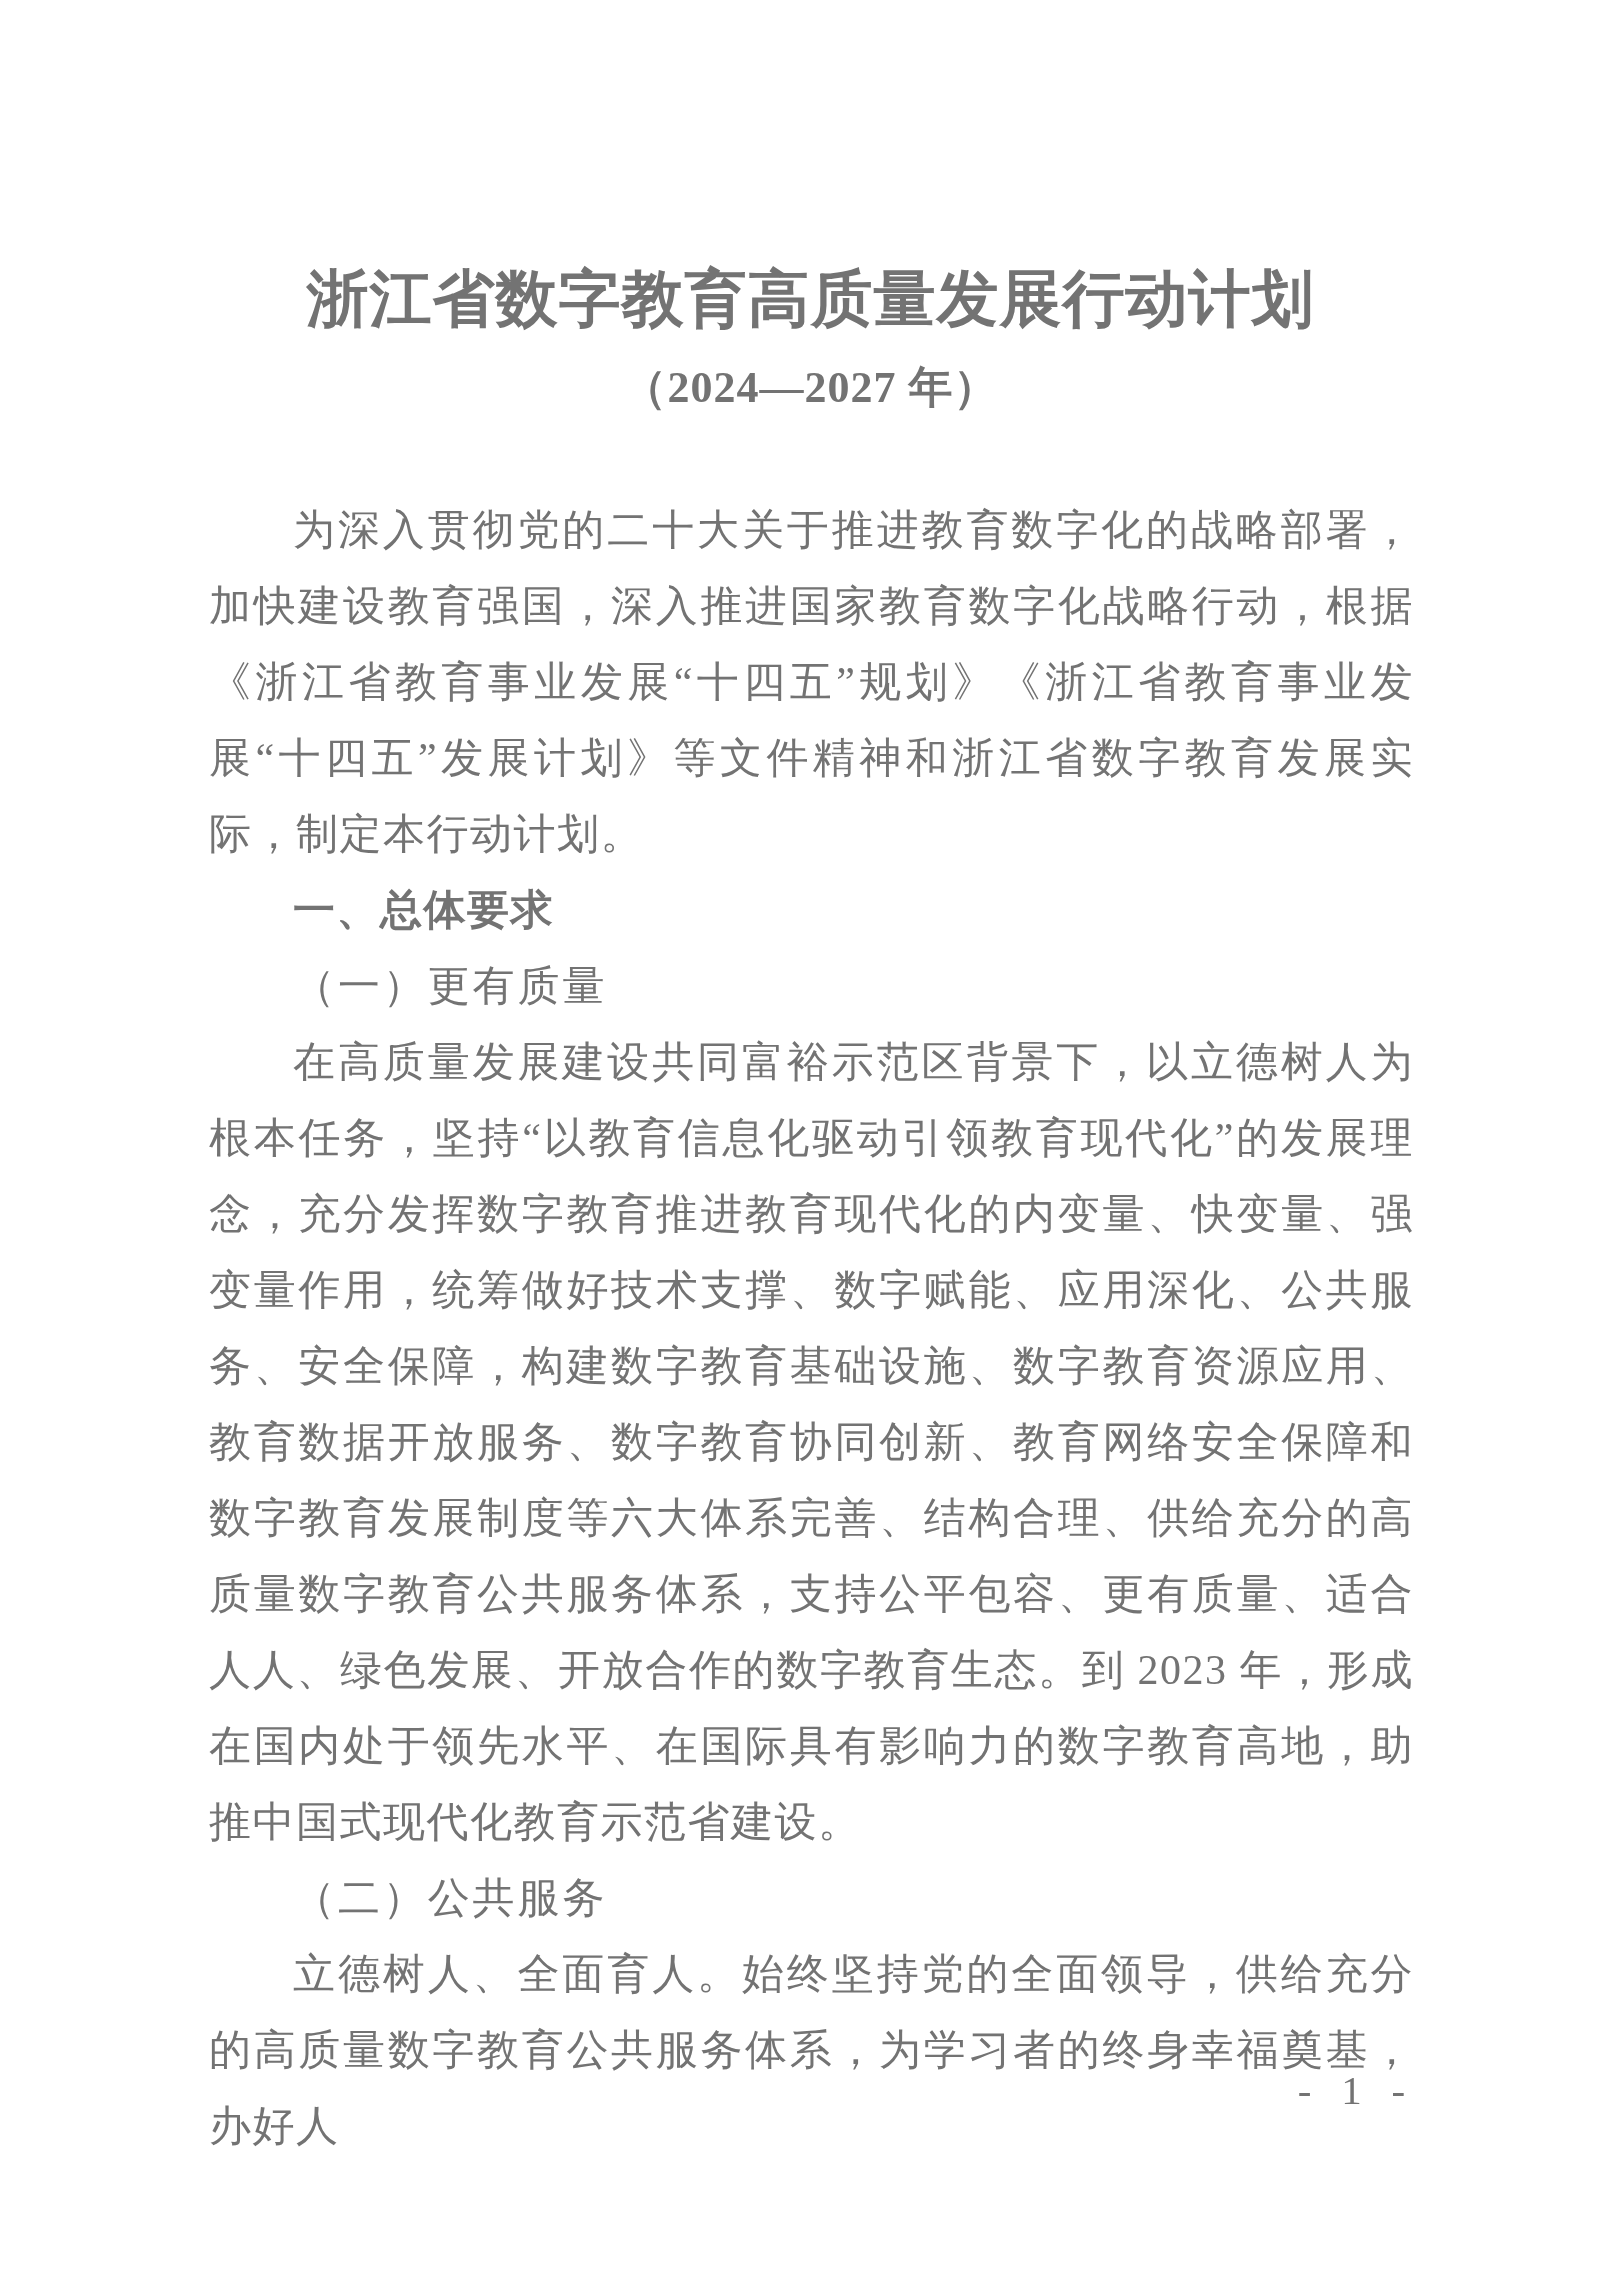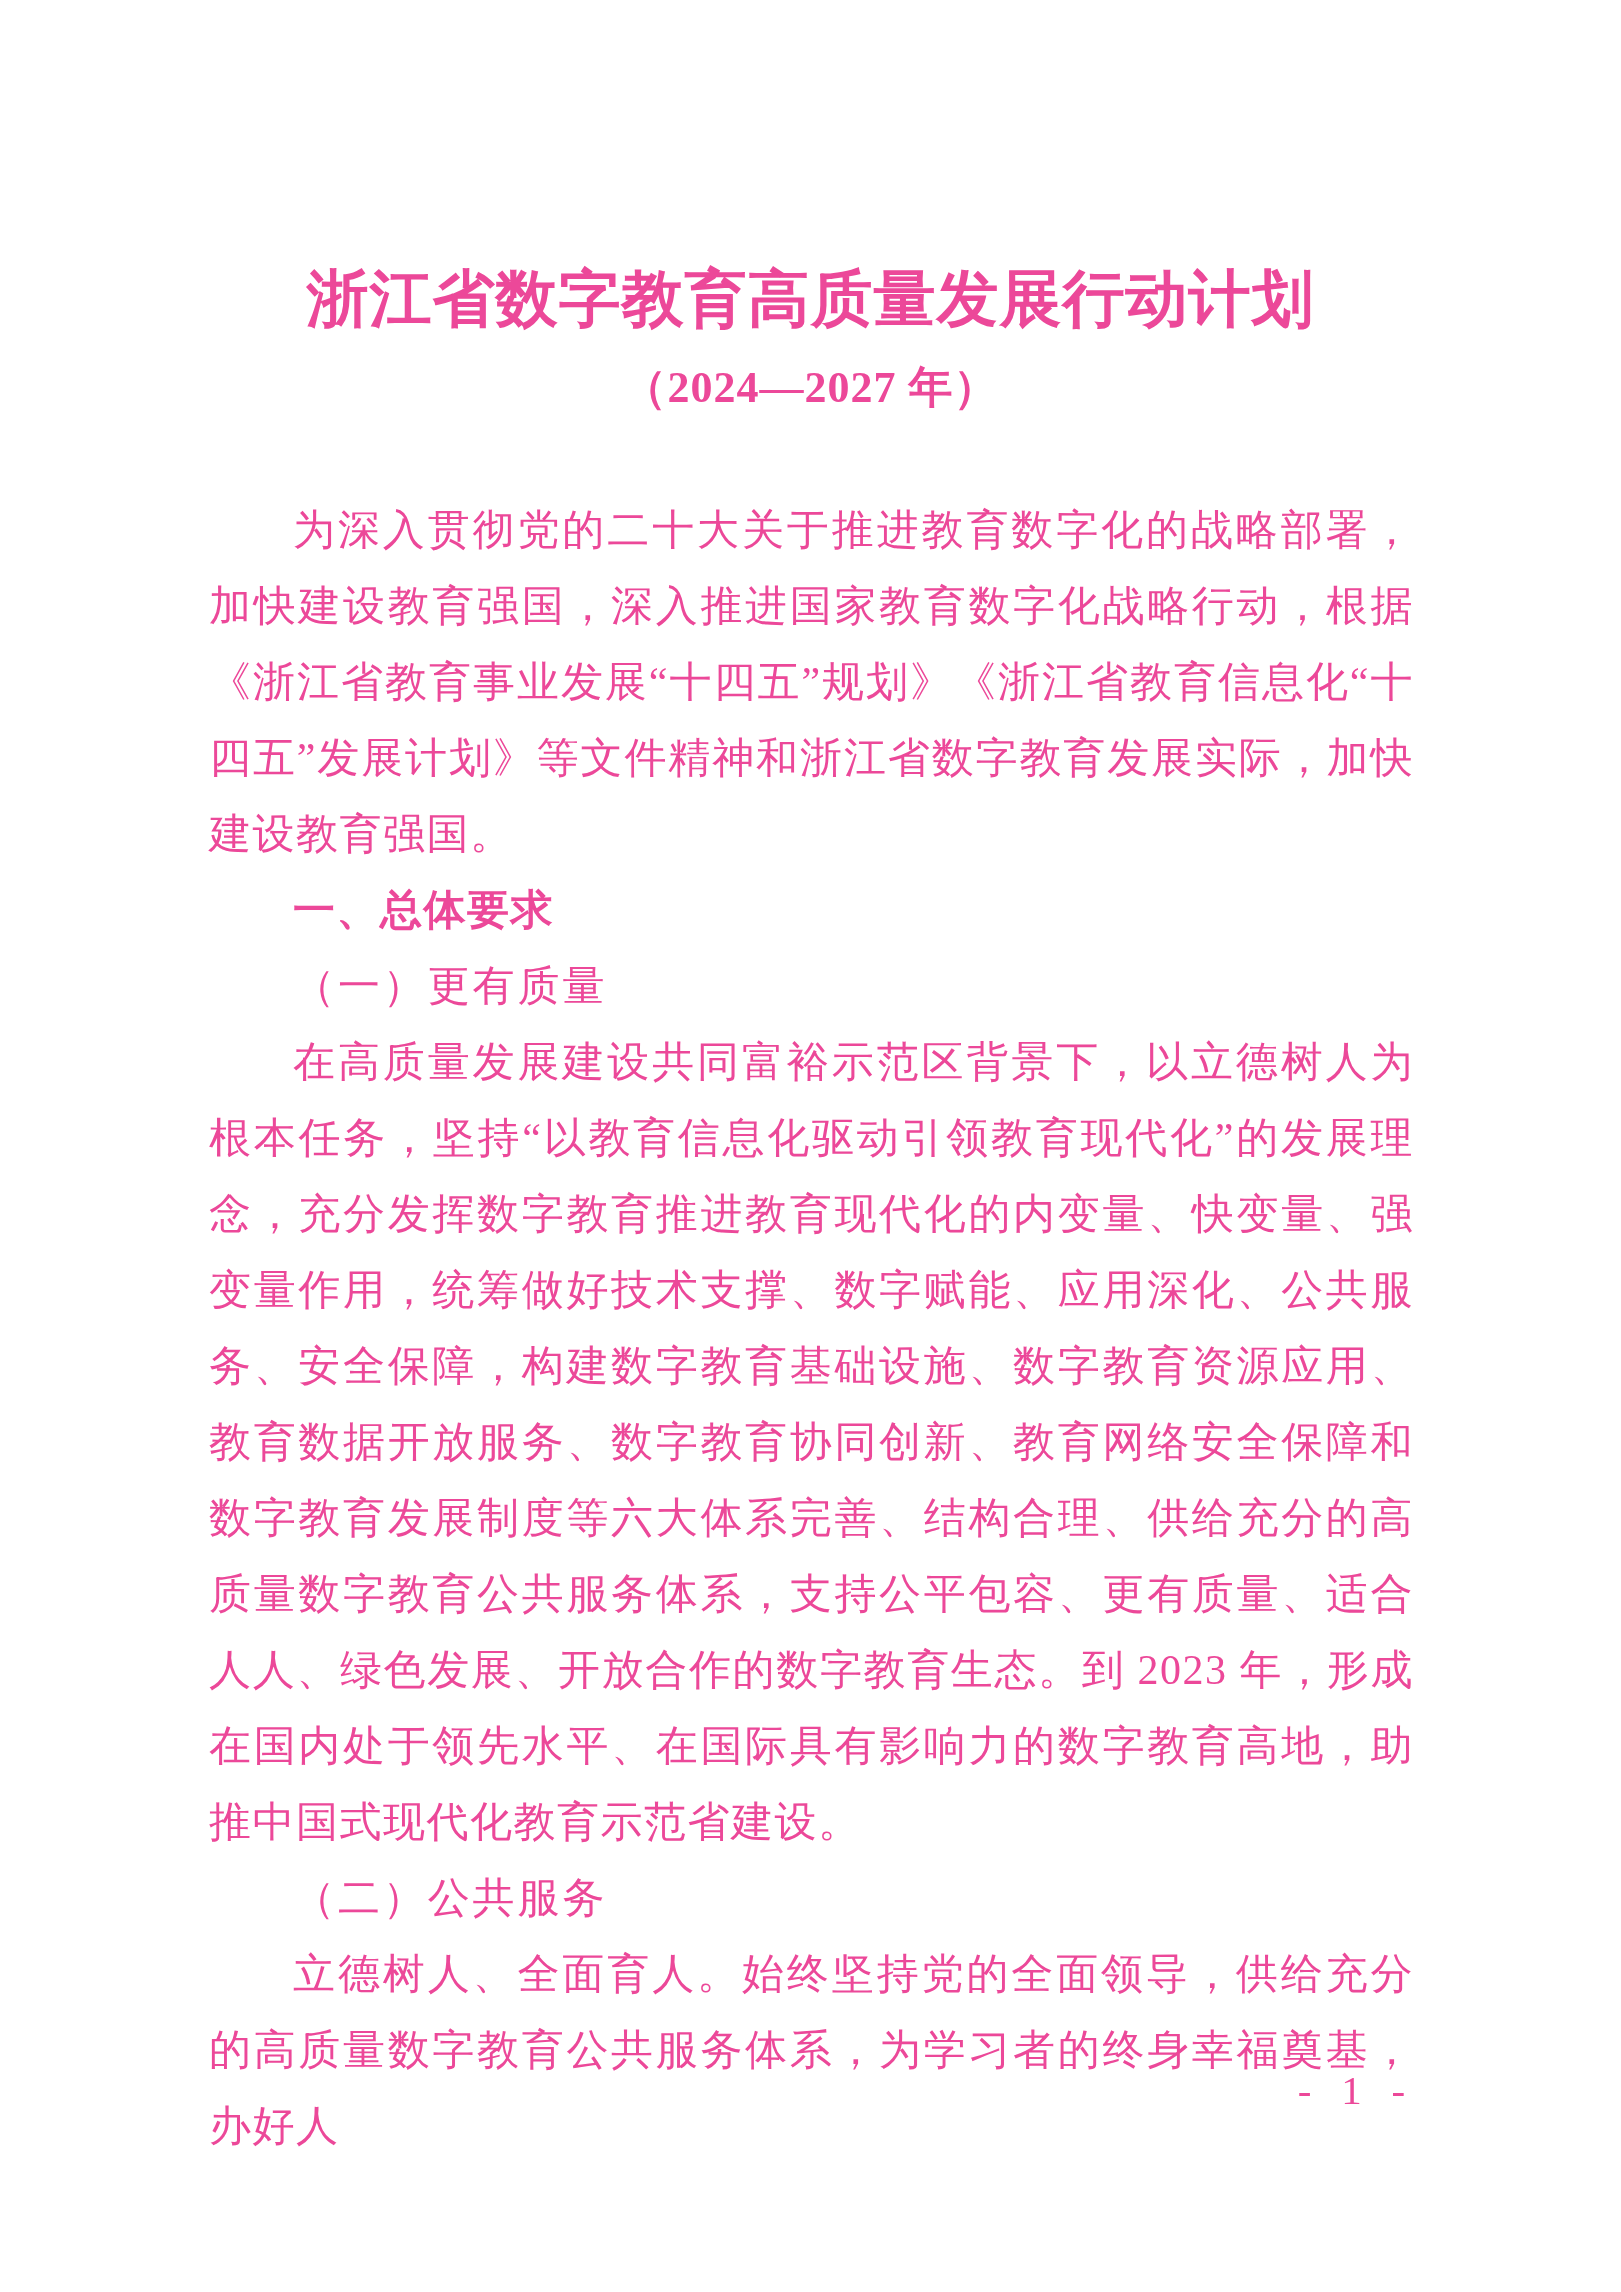--- a/index.html
+++ b/index.html
@@ -5,21 +5,21 @@
   html, body {
     margin: 0;
     padding: 0;
     background: #ffffff;
   }
   .page {
     position: relative;
     width: 1621px;
     height: 2293px;
     background: #ffffff;
-    color: #ec4899;
+    color: #737373;
     overflow: hidden;
     box-sizing: border-box;
   }
   .title-block {
     padding-top: 257px;
     text-align: center;
   }
   .title {
     font-family: "Liberation Sans", "DejaVu Sans", sans-serif;
     font-weight: bold;
@@ -74,21 +74,21 @@
 </head>
 <body>
 
 <div class="page">
   <header class="title-block">
     <div class="title">浙江省数字教育高质量发展行动计划</div>
     <div class="subtitle">（2024—2027 年）</div>
   </header>
 
   <main class="content" id="content">
-      <p class="para body">为深入贯彻党的二十大关于推进教育数字化的战略部署，加快建设教育强国，深入推进国家教育数字化战略行动，根据《浙江省教育事业发展“十四五”规划》《浙江省教育信息化“十四五”发展计划》等文件精神和浙江省数字教育发展实际，加快建设教育强国。</p>
+      <p class="para body">为深入贯彻党的二十大关于推进教育数字化的战略部署，加快建设教育强国，深入推进国家教育数字化战略行动，根据《浙江省教育事业发展“十四五”规划》《浙江省教育事业发展“十四五”发展计划》等文件精神和浙江省数字教育发展实际，制定本行动计划。</p>
       <p class="para section-heading">一、总体要求</p>
       <p class="para subsection-heading">（一）更有质量</p>
       <p class="para body">在高质量发展建设共同富裕示范区背景下，以立德树人为根本任务，坚持“以教育信息化驱动引领教育现代化”的发展理念，充分发挥数字教育推进教育现代化的内变量、快变量、强变量作用，统筹做好技术支撑、数字赋能、应用深化、公共服务、安全保障，构建数字教育基础设施、数字教育资源应用、教育数据开放服务、数字教育协同创新、教育网络安全保障和数字教育发展制度等六大体系完善、结构合理、供给充分的高质量数字教育公共服务体系，支持公平包容、更有质量、适合人人、绿色发展、开放合作的数字教育生态。到 2023 年，形成在国内处于领先水平、在国际具有影响力的数字教育高地，助推中国式现代化教育示范省建设。</p>
       <p class="para subsection-heading">（二）公共服务</p>
       <p class="para body">立德树人、全面育人。始终坚持党的全面领导，供给充分的高质量数字教育公共服务体系，为学习者的终身幸福奠基，办好人</p>
     </main>
 
   <div class="page-number">- 1 -</div>
 </div>
 

